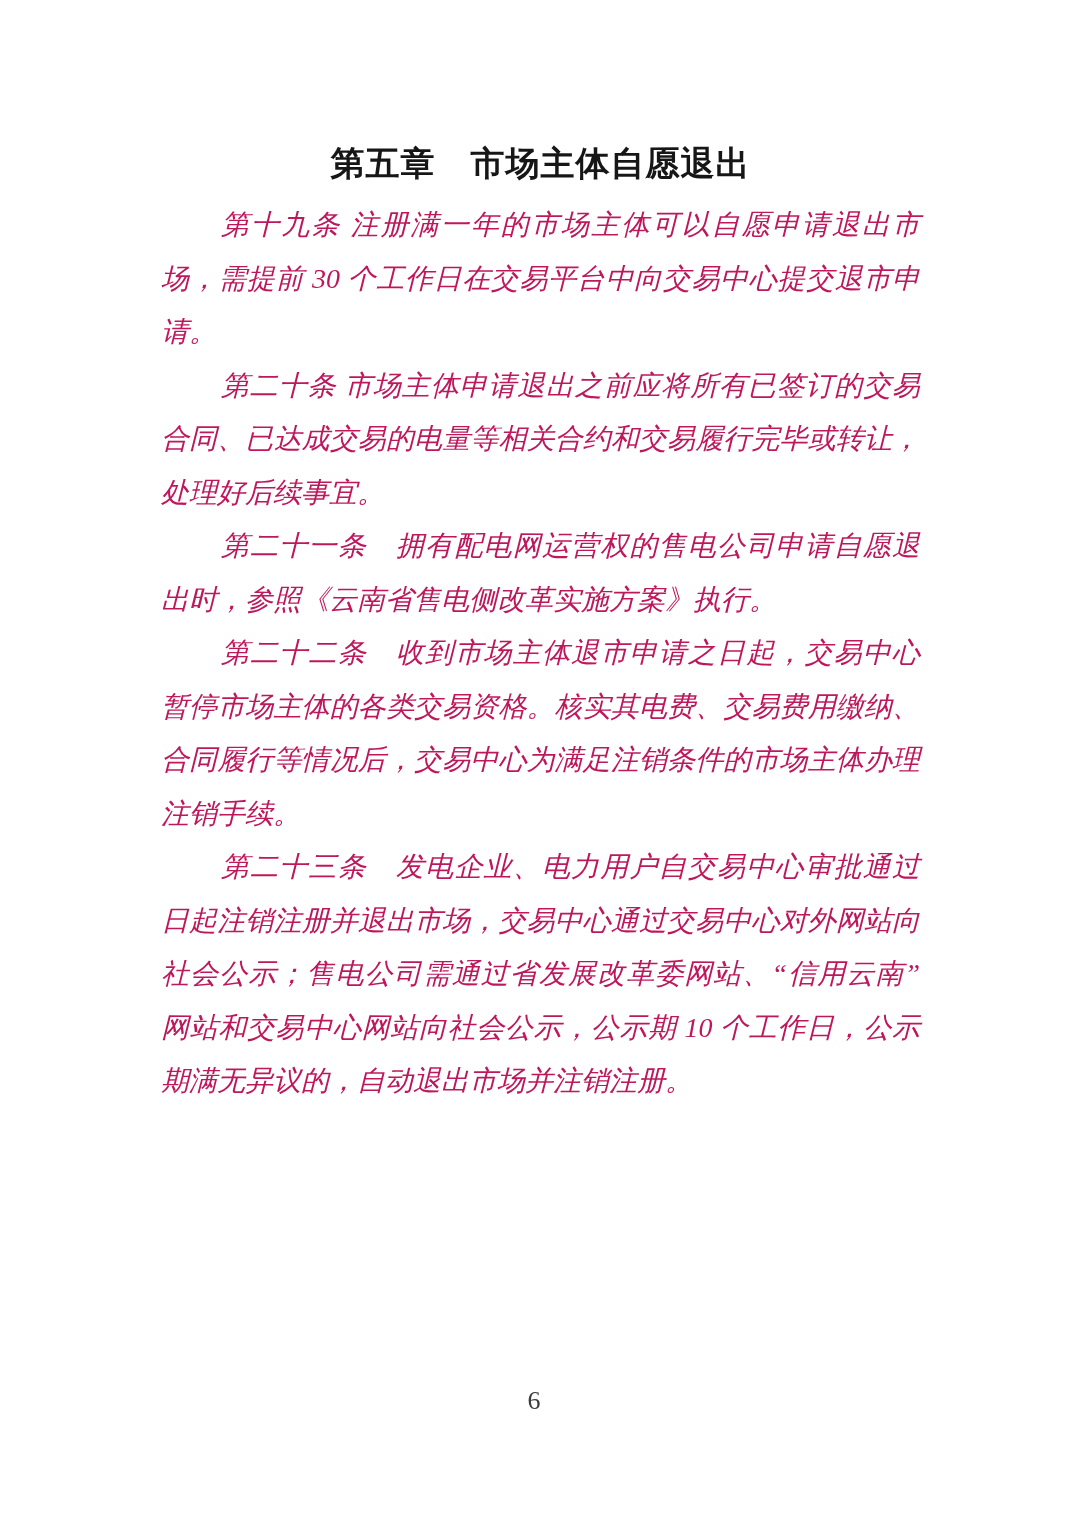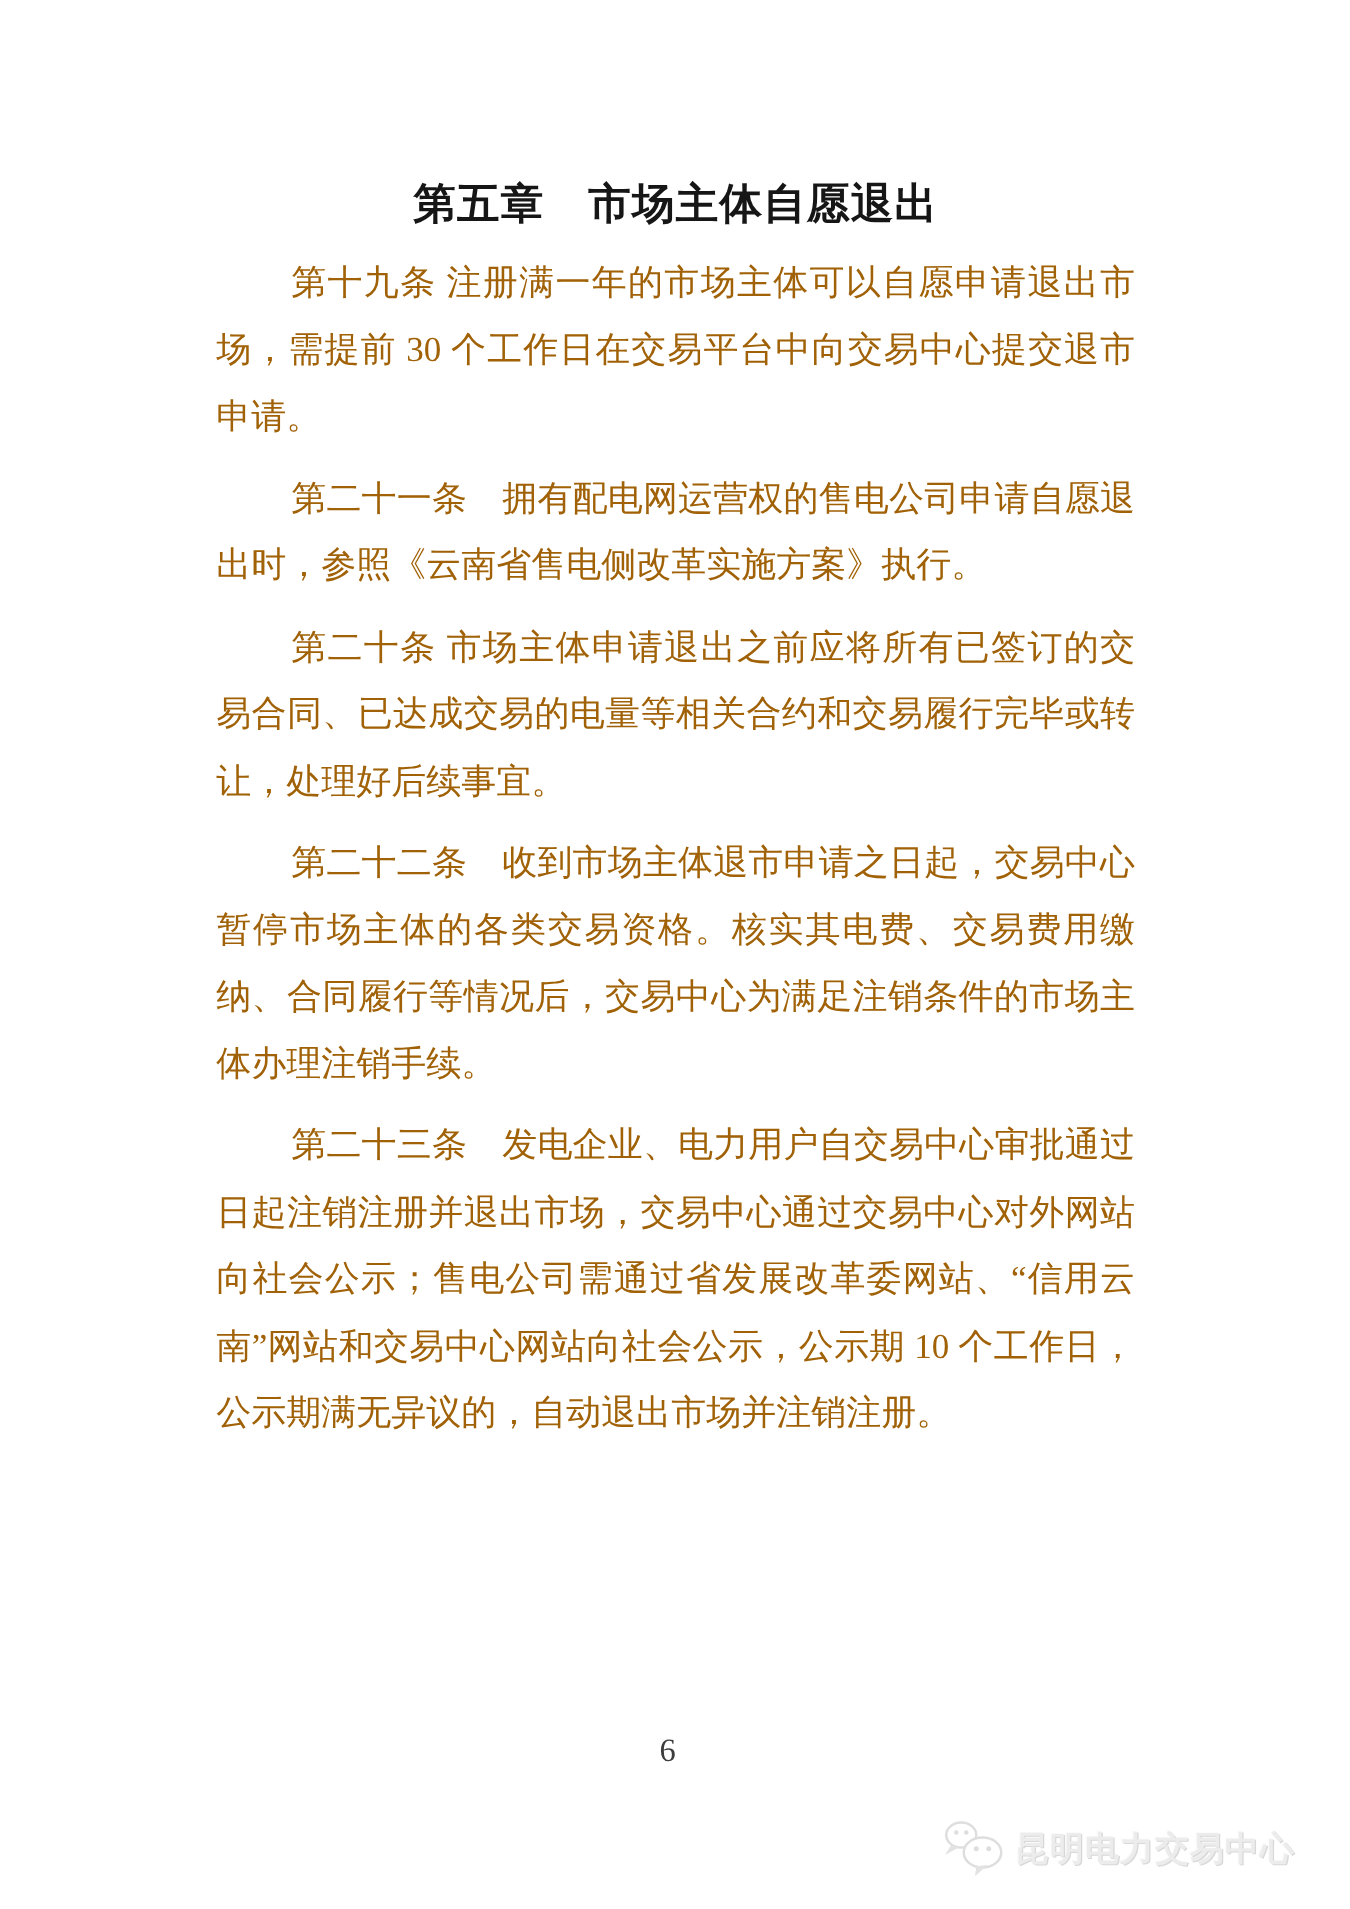--- a/index.html
+++ b/index.html
@@ -25,28 +25,29 @@
     font-family: "Liberation Sans", "DejaVu Sans", sans-serif;
     font-weight: 700;
     font-size: 34px;
     line-height: 50px;
     letter-spacing: 1px;
     text-align: center;
     color: #161616;
   }
 
   .para {
-    margin: 12px;
+    margin: 0;
     font-size: 28px;
     line-height: 53.5px;
-    color: #a16207;
+    color: #be185d;
     text-align: justify;
     text-justify: inter-character;
     text-indent: 60px;
     word-break: break-all;
+    font-style: italic;
   }
 
   .para-last { text-align-last: justify; }
 
   .page-number {
     position: absolute;
     top: 1386px;
     left: 0;
     width: 100%;
     text-align: center;
@@ -79,46 +80,27 @@
 </head>
 <body>
 
 <div class="page">
 
   <div class="content">
     <h1 class="chapter-title">第五章　市场主体自愿退出</h1>
 
     <p class="para">第十九条 注册满一年的市场主体可以自愿申请退出市场，需提前 30 个工作日在交易平台中向交易中心提交退市申请。</p>
 
+    <p class="para">第二十条 市场主体申请退出之前应将所有已签订的交易合同、已达成交易的电量等相关合约和交易履行完毕或转让，处理好后续事宜。</p>
+
     <p class="para">第二十一条　拥有配电网运营权的售电公司申请自愿退出时，参照《云南省售电侧改革实施方案》执行。</p>
-
-    <p class="para">第二十条 市场主体申请退出之前应将所有已签订的交易合同、已达成交易的电量等相关合约和交易履行完毕或转让，处理好后续事宜。</p>
 
     <p class="para">第二十二条　收到市场主体退市申请之日起，交易中心暂停市场主体的各类交易资格。核实其电费、交易费用缴纳、合同履行等情况后，交易中心为满足注销条件的市场主体办理注销手续。</p>
 
     <p class="para">第二十三条　发电企业、电力用户自交易中心审批通过日起注销注册并退出市场，交易中心通过交易中心对外网站向社会公示；售电公司需通过省发展改革委网站、“信用云南”网站和交易中心网站向社会公示，公示期 10 个工作日，公示期满无异议的，自动退出市场并注销注册。</p>
 
 
   </div>
 
   <div class="page-number">6</div>
 
-  <div class="footer-watermark">
-    <span class="wechat-icon">
-      <svg width="52" height="48" viewBox="0 0 52 48" xmlns="http://www.w3.org/2000/svg">
-        <g fill="#ffffff" stroke="#dedede" stroke-width="2">
-          <ellipse cx="16" cy="13" rx="12" ry="10"></ellipse>
-          <path d="M8 21 L3 29 L14 23 Z" stroke="none" fill="#e3e3e3"></path>
-          <ellipse cx="33" cy="27" rx="15" ry="12"></ellipse>
-          <path d="M28 38 L27 46 L37 37 Z" stroke="none" fill="#e3e3e3"></path>
-        </g>
-        <g fill="#dedede" stroke="none">
-          <circle cx="12" cy="11" r="1.8"></circle>
-          <circle cx="20" cy="11" r="1.8"></circle>
-          <circle cx="28" cy="24" r="2"></circle>
-          <circle cx="38" cy="24" r="2"></circle>
-        </g>
-      </svg>
-    </span>
-    <span class="brand">昆明电力交易中心</span>
-  </div>
 
 </div>
 
 </body></html>

